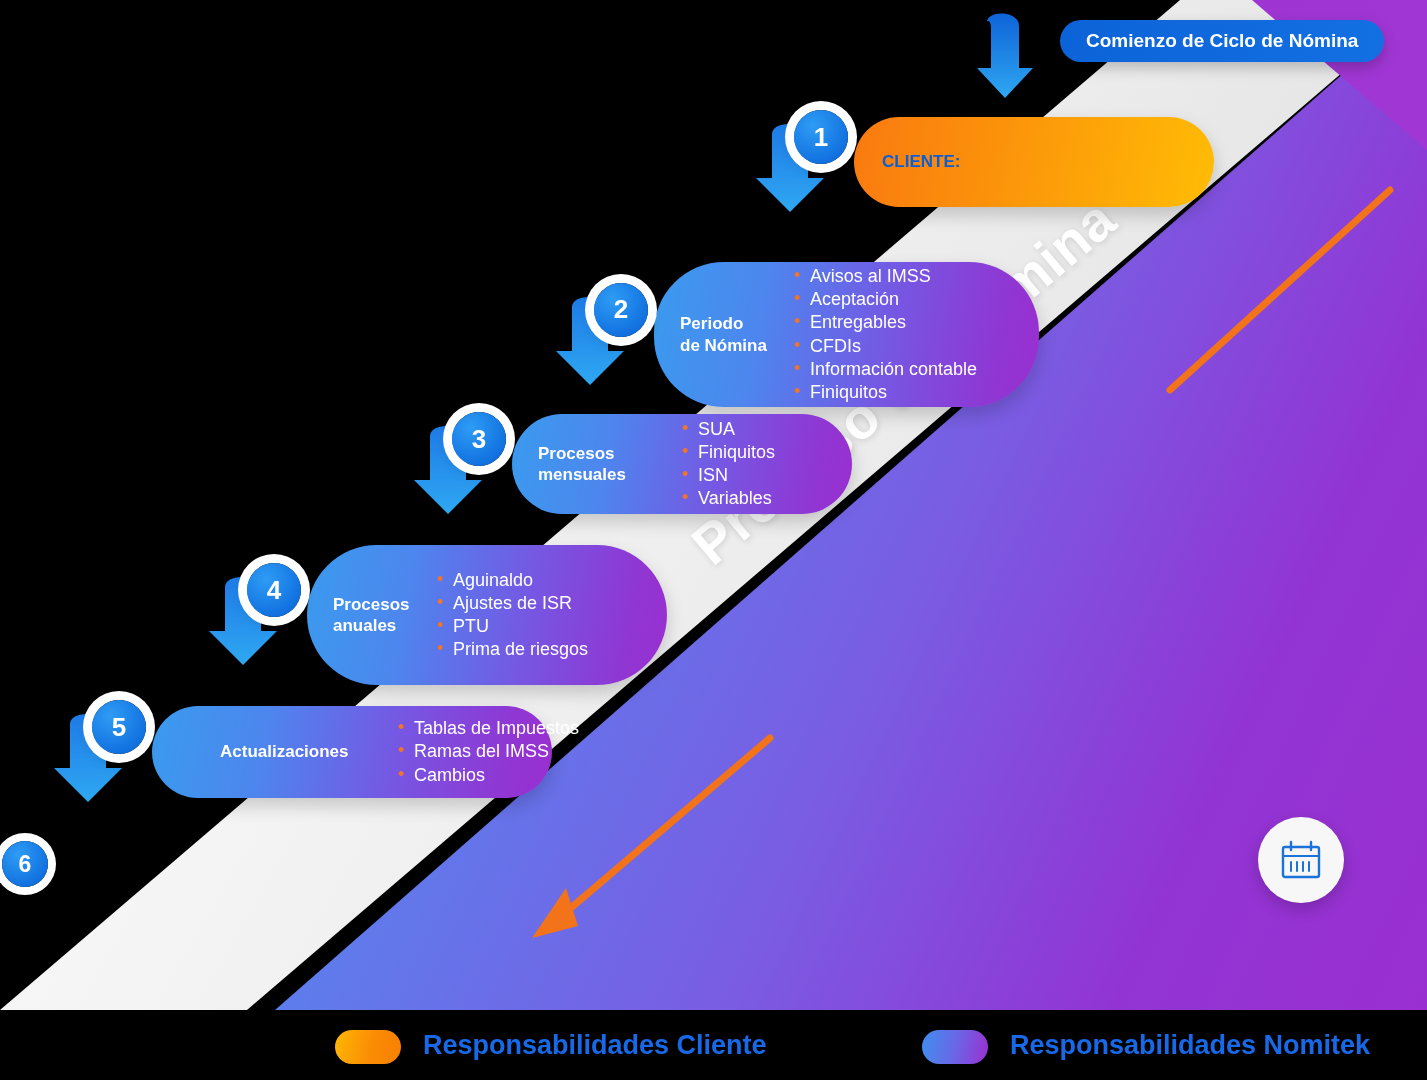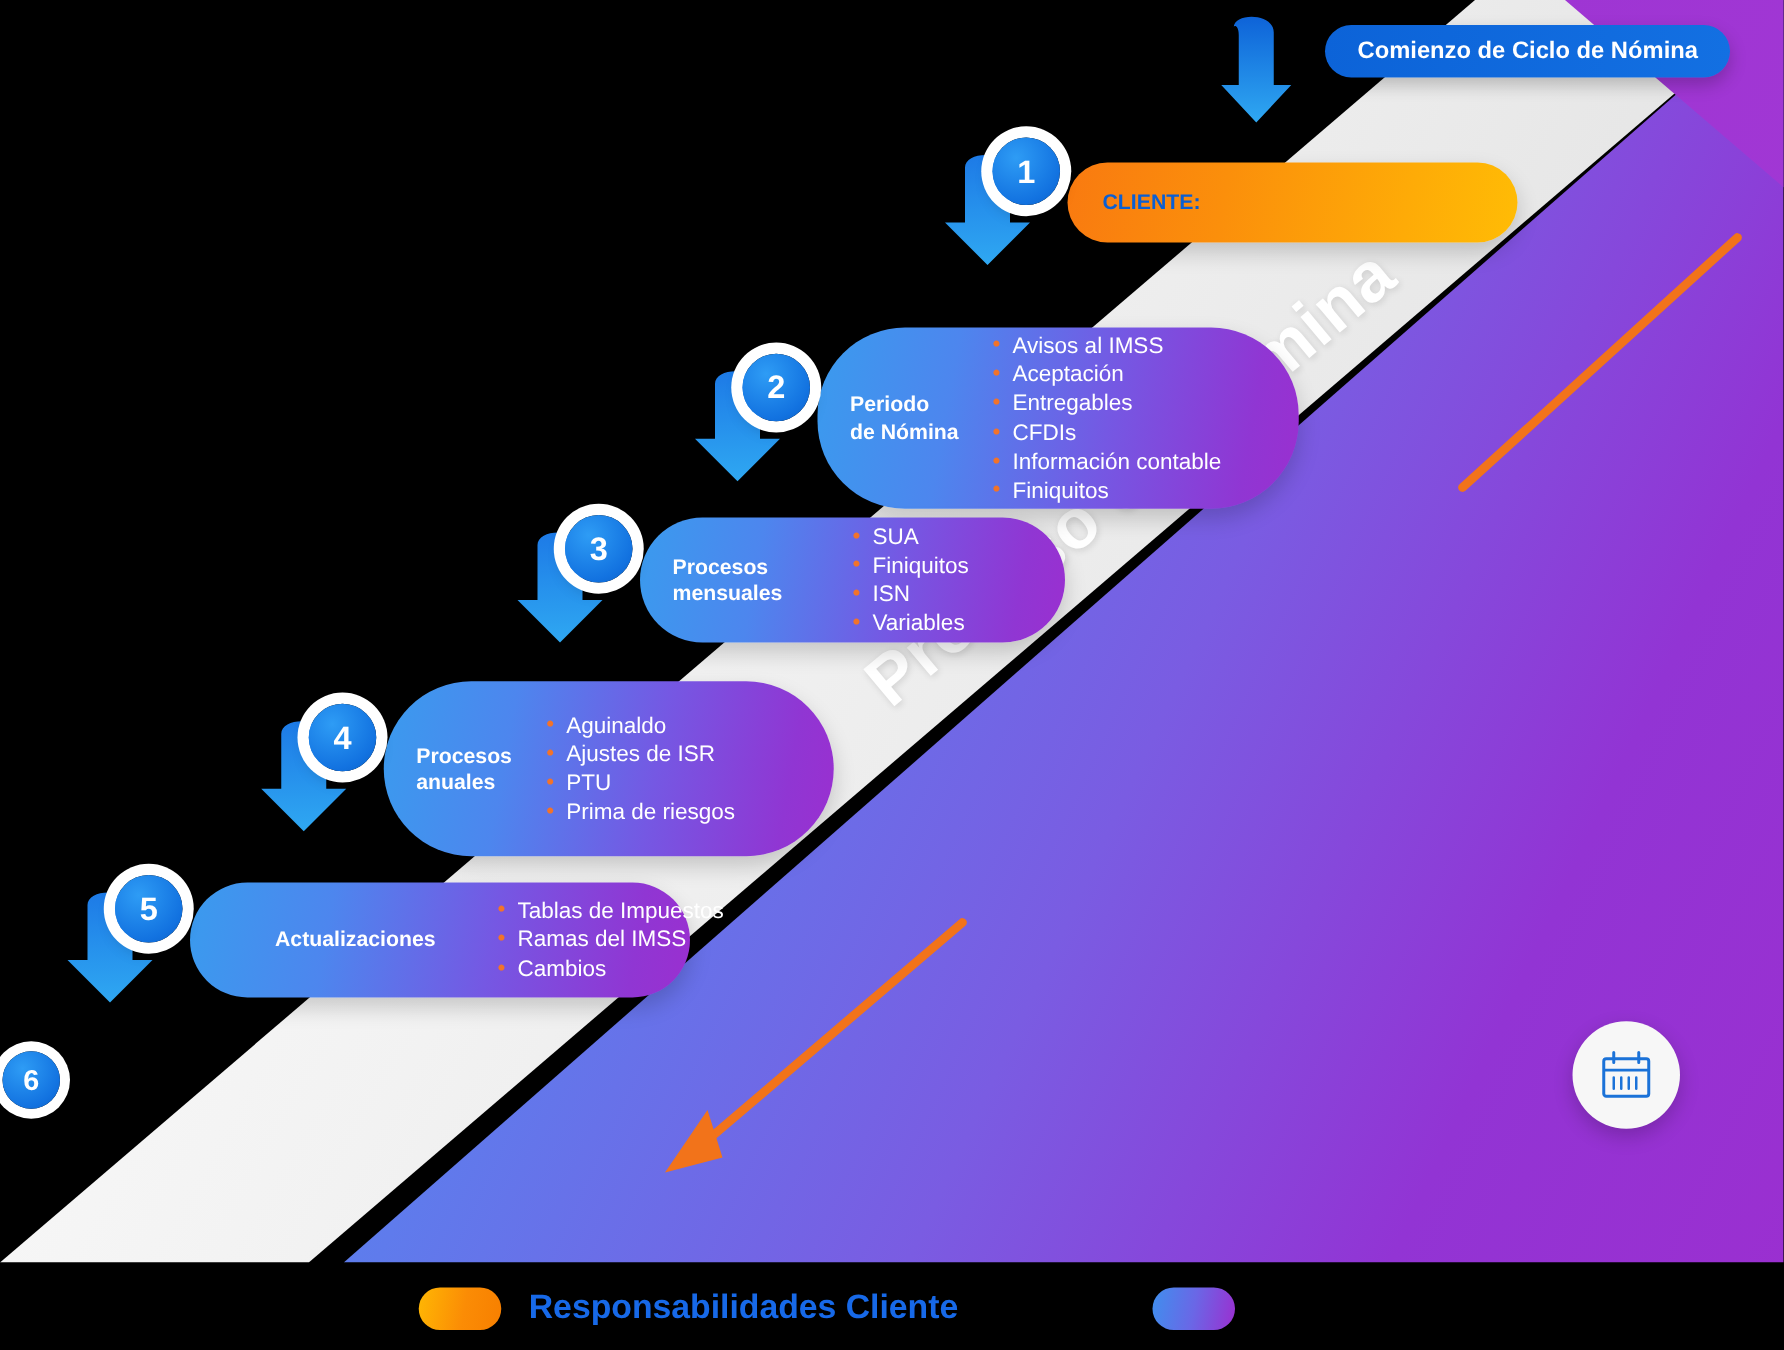--- a/index.html
+++ b/index.html
@@ -163,21 +163,21 @@
         <defs>
             <linearGradient id="g1" x1="0" y1="0" x2="0" y2="1">
           <stop offset="0" stop-color="#1d7ae6"></stop>
               <stop offset="1" stop-color="#2fa8f2"></stop>
         </linearGradient>
           </defs>
         <path d="M20 18 C20 4, 56 4, 56 22 L56 62 L72 62 L38 96 L4 62 L20 62 Z" fill="url(#g1)"></path>
       </svg>
       <div class="badge">1</div>
     </div>
-    <div class="pill client" style="margin-left:6px; width:360px; height:64px; padding:0 28px;">
+    <div class="pill client" style="margin-left:6px; width:360px; height:90px; padding:0 28px;">
       <div class="pill-label blue" style="font-size:17px; margin-right:20px;">CLIENTE:</div>
     </div>
 
   </div>
 
   <div class="row" style="left:552px; top:262px;">
     <div class="step-marker">
       <svg width="96" height="98" viewBox="0 0 96 98">
         <path d="M20 18 C20 4, 56 4, 56 22 L56 62 L72 62 L38 96 L4 62 L20 62 Z" fill="url(#g1)"></path>
       </svg>
@@ -270,16 +270,17 @@
 
   </div>
 
   <div class="legend">
     <div class="legend-item" style="left:335px; top:10px;">
       <div class="legend-swatch client"></div>
       <div class="legend-text">Responsabilidades Cliente</div>
     </div>
     <div class="legend-item" style="left:922px; top:10px;">
       <div class="legend-swatch nomitek"></div>
+      <div class="legend-text">Responsabilidades Nomitek</div>
     </div>
   </div>
 
 </div>
 
 </body></html>

